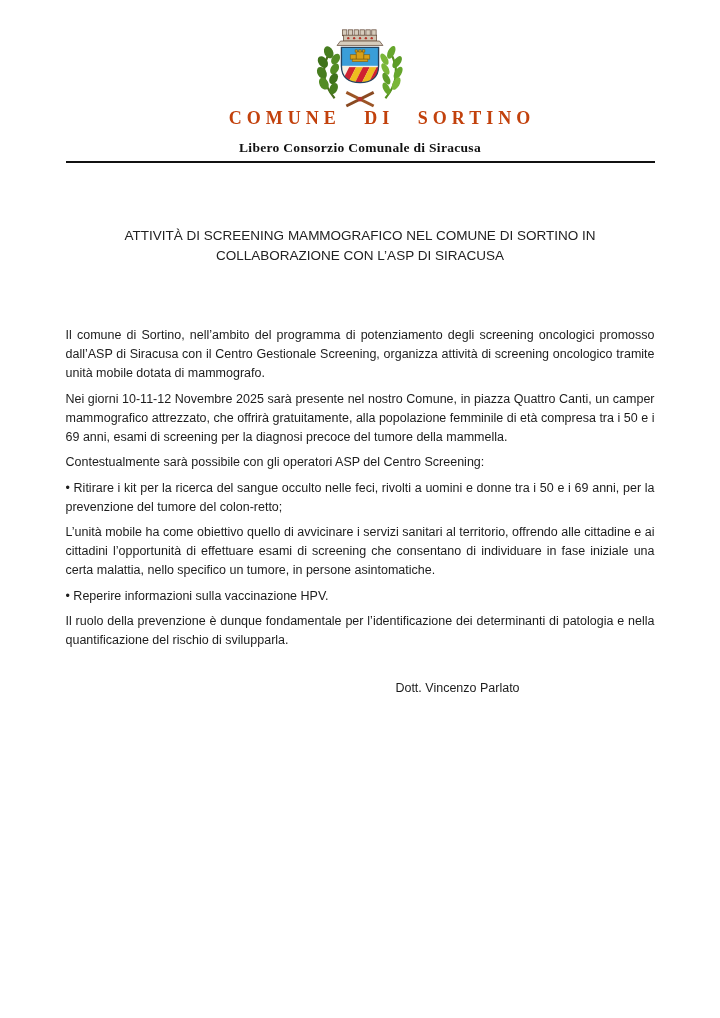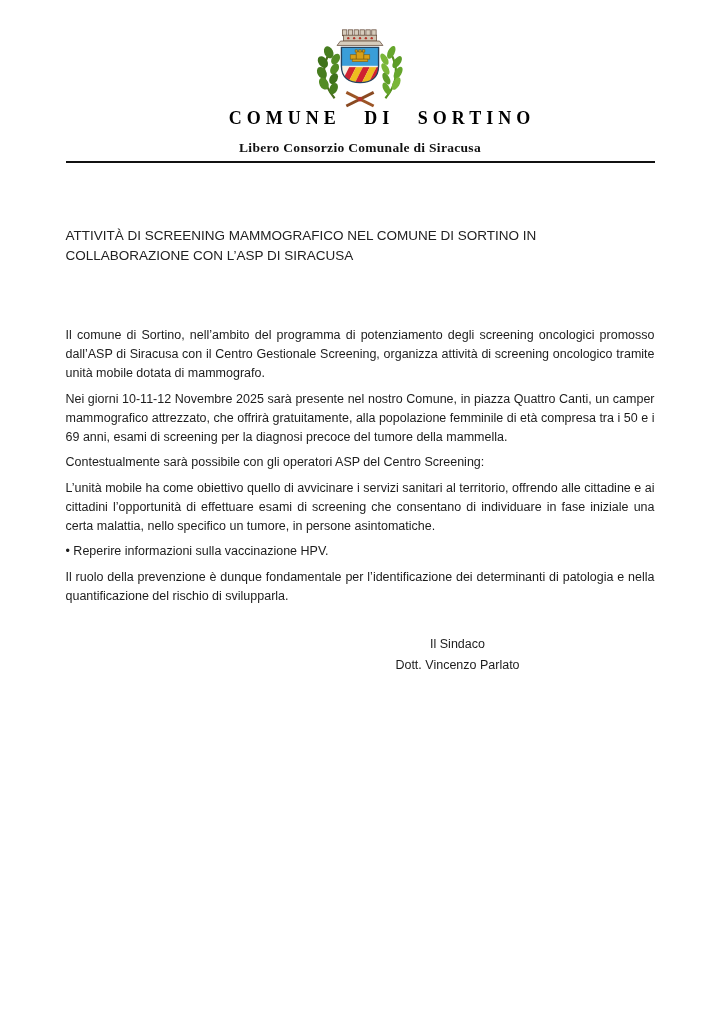--- a/index.html
+++ b/index.html
@@ -13,41 +13,42 @@
   }
   .crest { width: 104px; height: 86px; margin: 22px auto 0; }
   .muni {
     text-align: center;
     font-family: "Liberation Serif", serif;
     font-weight: bold;
     font-size: 18px;
     line-height: 20px;
     letter-spacing: 5px;
     word-spacing: 14px;
-    color: #000000;
+    color: #c2410c;
     margin-left: 44px;
   }
   .consorzio {
     text-align: center;
     font-family: "Liberation Serif", serif;
     font-weight: bold;
     font-size: 13.5px;
     line-height: 16px;
     margin-top: 12px;
     letter-spacing: 0.3px;
     color: #111;
   }
   .rule {
     width: 589px; height: 0;
     margin: 5px auto 0;
     border-top: 2.5px solid #111;
   }
   .doc-title {
     width: 589px;
     margin: 63px auto 0;
+    text-align: center;
     font-size: 13.5px;
     line-height: 19.5px;
     color: #222;
   }
   .content { width: 589px; margin: 0 auto; }
   .body { margin-top: 61px; font-size: 12.5px; line-height: 19px; }
   .body p {
     margin: 0 0 6.5px 0;
     text-align: justify;
     text-justify: inter-word;
@@ -154,25 +155,25 @@
     <div>ATTIVITÀ DI SCREENING MAMMOGRAFICO NEL COMUNE DI SORTINO IN</div>
     <div>COLLABORAZIONE CON L’ASP DI SIRACUSA</div>
   </div>
 
   <div class="content">
 
     <div class="body">
       <p>Il comune di Sortino, nell’ambito del programma di potenziamento degli screening oncologici promosso dall’ASP di Siracusa con il Centro Gestionale Screening, organizza attività di screening oncologico tramite unità mobile dotata di mammografo.</p>
       <p>Nei giorni 10-11-12 Novembre 2025 sarà presente nel nostro Comune, in piazza Quattro Canti, un camper mammografico attrezzato, che offrirà gratuitamente, alla popolazione femminile di età compresa tra i 50 e i 69 anni, esami di screening per la diagnosi precoce del tumore della mammella.</p>
       <p>Contestualmente sarà possibile con gli operatori ASP del Centro Screening:</p>
+      <p>• Ritirare i kit per la ricerca del sangue occulto nelle feci, rivolti a uomini e donne tra i 50 e i 69 anni, per la prevenzione del tumore del colon-retto;</p>
       <p>L’unità mobile ha come obiettivo quello di avvicinare i servizi sanitari al territorio, offrendo alle cittadine e ai cittadini l’opportunità di effettuare esami di screening che consentano di individuare in fase iniziale una certa malattia, nello specifico un tumore, in persone asintomatiche.</p>
       <p>• Reperire informazioni sulla vaccinazione HPV.</p>
       <p>Il ruolo della prevenzione è dunque fondamentale per l’identificazione dei determinanti di patologia e nella quantificazione del rischio di svilupparla.</p>
     </div>
 
 
     <div class="signature">
-      <div>Il Sindaco</div>
       <div>Dott. Vincenzo Parlato</div>
     </div>
   </div>
 
 </div>
 
 </body></html>

